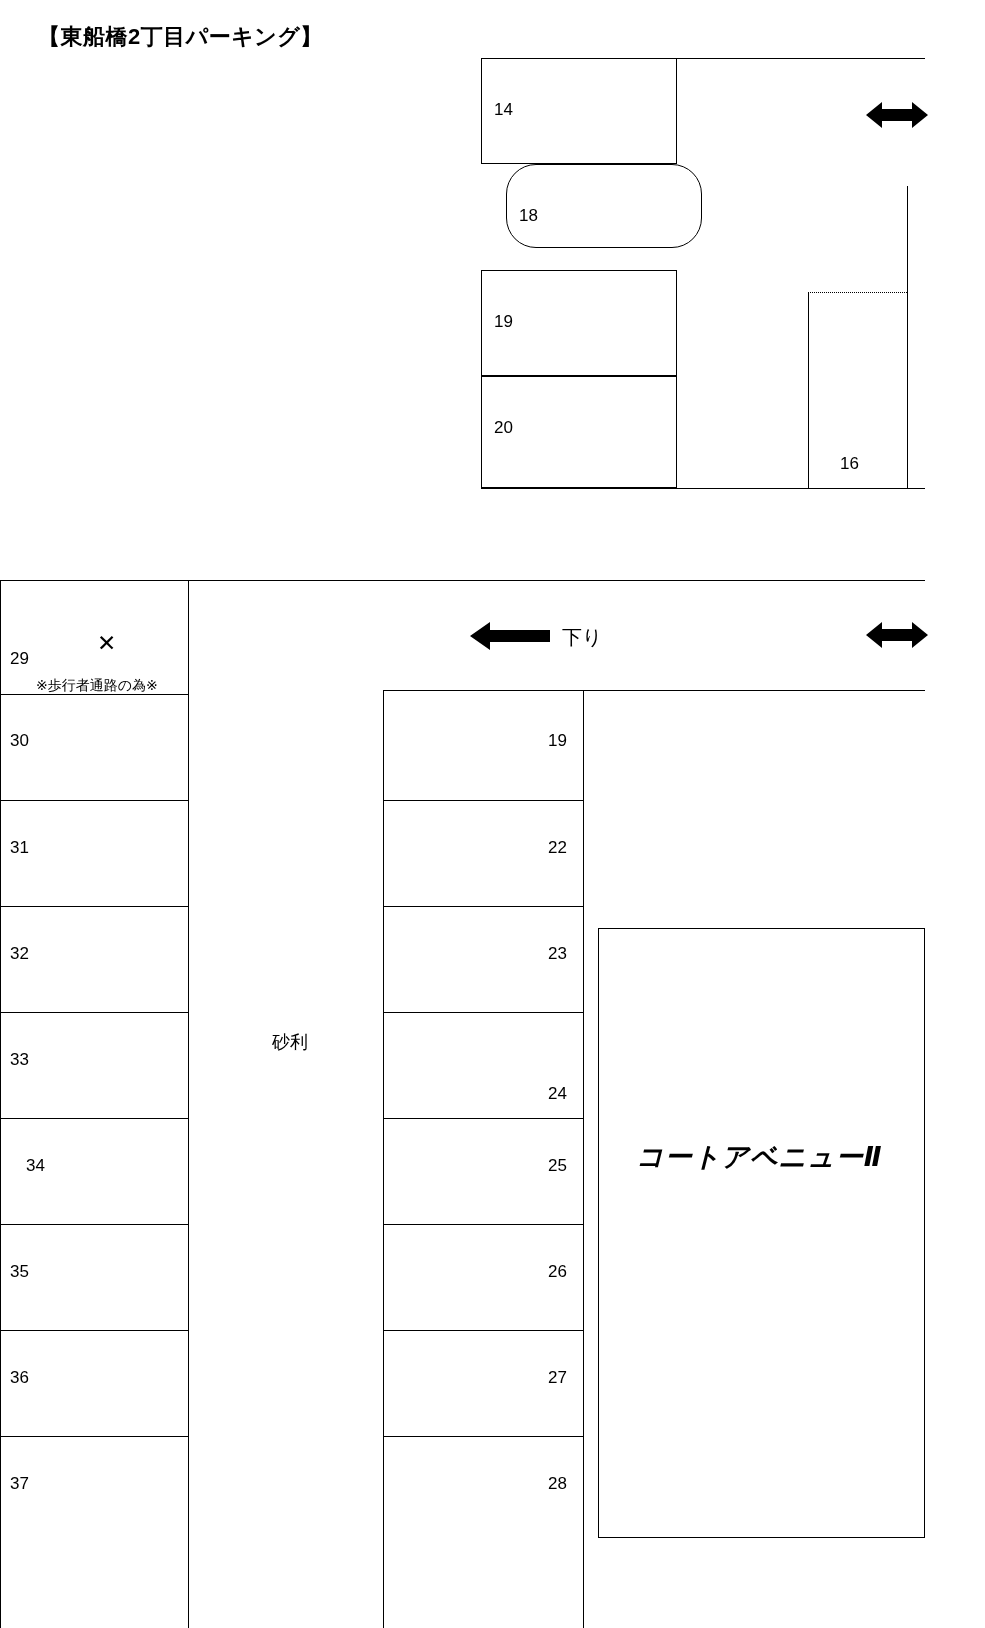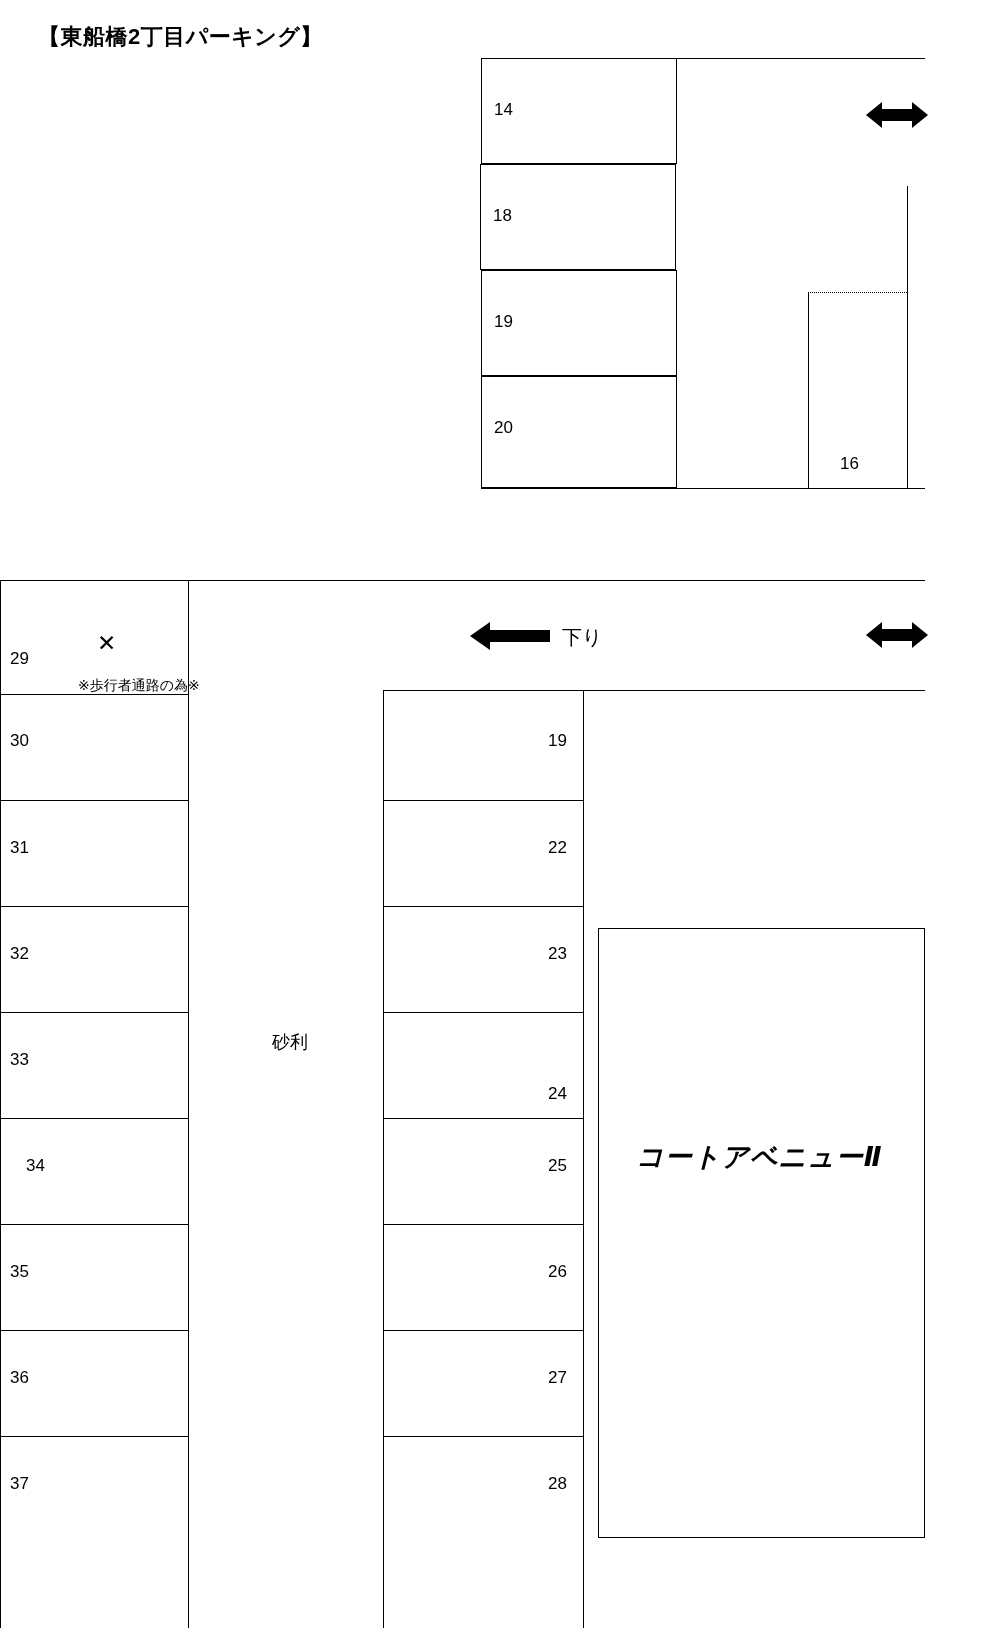--- a/index.html
+++ b/index.html
@@ -84,21 +84,20 @@
   .x-mark {
     position: absolute;
     font-size: 23px;
     font-weight: bold;
     line-height: 1;
   }
   .note {
     position: absolute;
     font-size: 14px;
     white-space: nowrap;
-    margin-left: 42px;
   }
   .gravel {
     position: absolute;
     font-size: 18px;
     white-space: nowrap;
   }
   .downhill {
     position: absolute;
     font-size: 20px;
     white-space: nowrap;
@@ -111,21 +110,21 @@
 
   <div class="title">【東船橋2丁目パーキング】</div>
 
   <div>
 
     <div class="hline" style="left:481px; top:58px; width:444px;"></div>
 
     <div class="stall num-left" style="left:481px; top:58px; width:196px; height:106px;">
       <span class="stall-num" style="top:42px;">14</span>
     </div>
-    <div class="stall num-left" style="left:480px; top:164px; width:196px; height:106px;">
+    <div class="stall num-left" style="left:506px; top:164px; width:196px; height:84px;border-radius:30px;">
       <span class="stall-num" style="top:42px;">18</span>
     </div>
     <div class="stall num-left" style="left:481px; top:270px; width:196px; height:106px;">
       <span class="stall-num" style="top:42px;">19</span>
     </div>
     <div class="stall num-left" style="left:481px; top:376px; width:196px; height:112px;">
       <span class="stall-num" style="top:42px;">20</span>
     </div>
 
     <div class="hline" style="left:481px; top:488px; width:444px;"></div>

